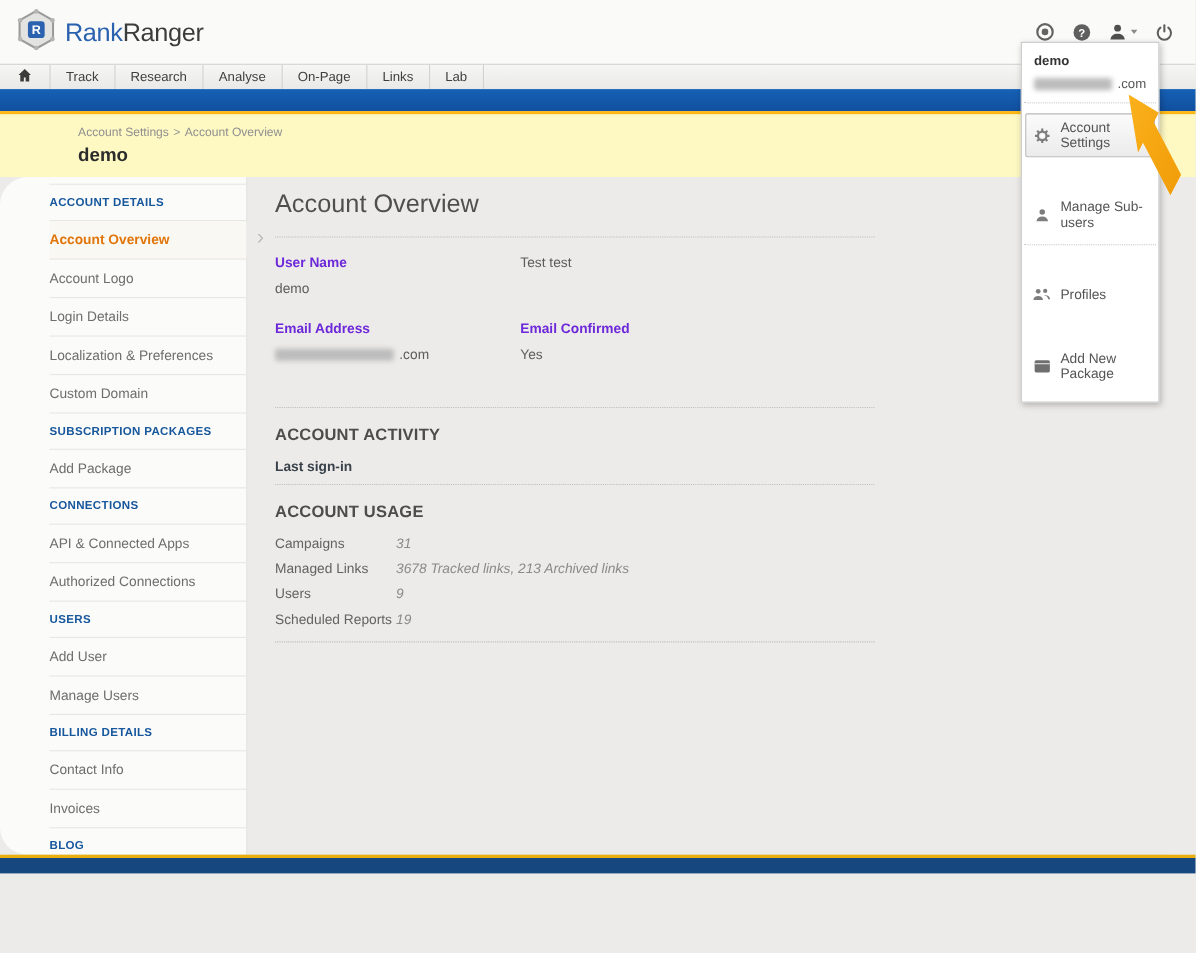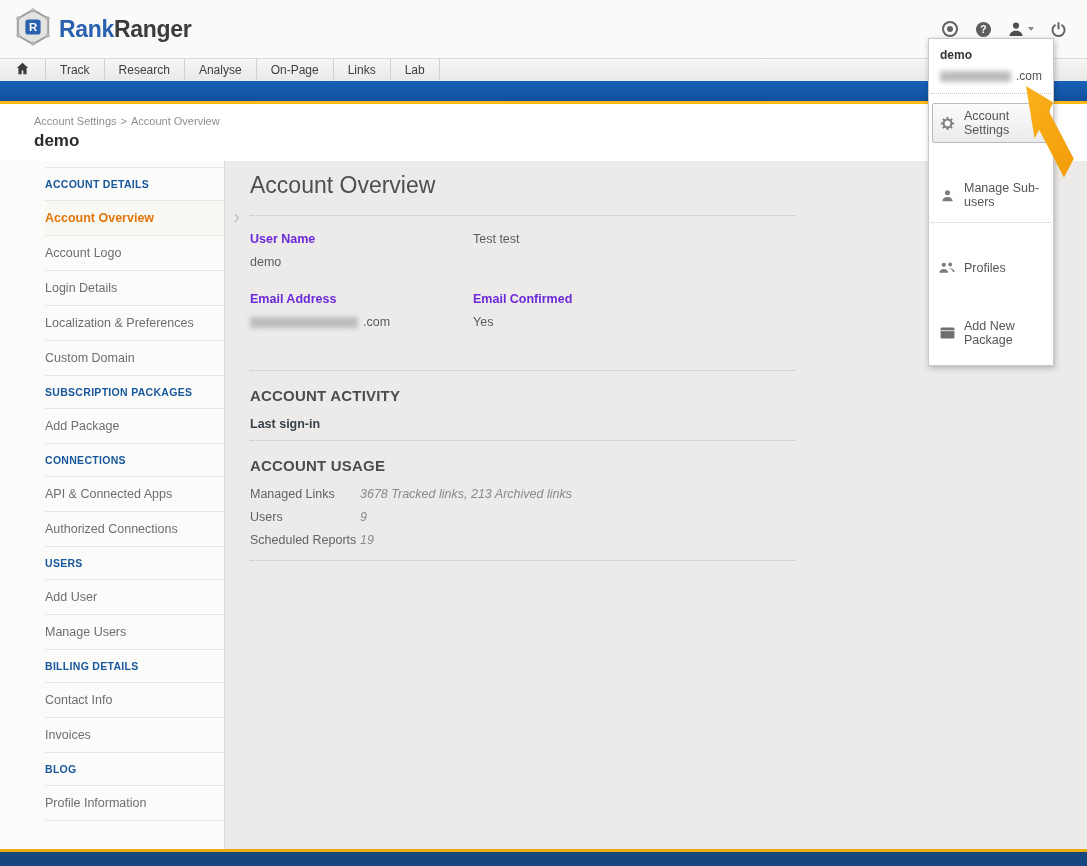--- a/index.html
+++ b/index.html
@@ -4,48 +4,48 @@
 <style>
   * { margin:0; padding:0; box-sizing:border-box; }
   html,body { width:1087px; height:866px; overflow:hidden; background:#ecebe9;
               font-family:"Liberation Sans", sans-serif; }
   .page { position:relative; width:1087px; height:866px; display:flex; flex-direction:column; }
 
   
   .topbar { height:58px; background:#fafaf9; display:flex; align-items:center;
             justify-content:space-between; padding:0 14px; }
   .logo { display:flex; align-items:center; gap:7px; cursor:pointer; }
-  .logo-text { font-size:23px; font-weight:bold; letter-spacing:-0.3px; }
+  .logo-text { font-size:23px; font-weight:normal; letter-spacing:-0.3px; }
   .logo-text .p1 { color:#2a62b0; }
   .logo-text .p2 { color:#3c3c3c; }
   .topbar-icons { display:flex; align-items:center; gap:16px; margin-right:6px; }
   .tb-icon { display:flex; align-items:center; cursor:pointer; }
   .caret { width:0; height:0; border-left:3.5px solid transparent; border-right:3.5px solid transparent;
            border-top:4px solid #8a8a8a; margin-left:4px; }
 
   
   .navbar { height:23px; background:linear-gradient(#f6f6f5,#e9e9e8);
             border-top:1px solid #d8d8d8; display:flex; }
   .tab { height:100%; display:flex; align-items:center; padding:0 14px; font-size:12px;
          color:#3e3e3e; border-right:1px solid #d2d2d2; cursor:pointer; }
   .tab.home { padding:0 16px; }
 
   
   .blue-bar { height:23px; background:linear-gradient(#1661b6,#114f9e);
               border-bottom:3px solid #fcb813; }
 
   
-  .title-band { height:57px; background:#ffffff; padding:11px 0 0 34px; }
+  .title-band { height:57px; background:#fef9c3; padding:11px 0 0 71px; }
   .breadcrumb { font-size:11px; color:#8f8f8f; }
   .breadcrumb .bc-link { cursor:pointer; }
   .bc-sep { margin:0 4px; }
   .page-title { font-size:17px; font-weight:bold; color:#2b2b2b; margin-top:4px; }
 
   
-  .content { height:688px; display:flex; overflow:hidden; }
+  .content { height:616px; display:flex; overflow:hidden;border-radius:25px; }
   .sidebar { width:225px; background:#fbfbfa; border-right:1px solid #d9d9d9; overflow:visible; }
   .side-list { margin:6px 0 0 45px; border-top:1px solid #e7e7e6; }
   .side-h { height:33px; line-height:33px; font-size:10.5px; font-weight:bold; color:#17579c;
             letter-spacing:.3px; border-bottom:1px solid #e7e7e6; }
   .side-i { height:35px; line-height:35px; font-size:12.5px; color:#6e6e6e;
             border-bottom:1px solid #e7e7e6; cursor:pointer; position:relative; }
   .side-i.active { color:#e0750a; font-weight:bold; background:#faf8f3; }
   .active-chevron { position:absolute; right:-16px; top:50%; transform:translateY(-54%);
                     color:#bdbdbd; font-size:20px; font-weight:normal; }
 
@@ -225,20 +225,24 @@
       </div>
       <div class="divider"></div>
 
       <h2 class="h2">ACCOUNT ACTIVITY</h2>
       <div class="act-label">Last sign-in</div>
       <div class="divider"></div>
 
       <h2 class="h2">ACCOUNT USAGE</h2>
       <div class="usage-rows">
         <div class="u-row">
+          <span class="u-label">Campaigns</span>
+          <span class="u-value">31</span>
+        </div>
+        <div class="u-row">
           <span class="u-label">Managed Links</span>
           <span class="u-value">3678 Tracked links, 213 Archived links</span>
         </div>
         <div class="u-row">
           <span class="u-label">Users</span>
           <span class="u-value">9</span>
         </div>
         <div class="u-row">
           <span class="u-label">Scheduled Reports</span>
           <span class="u-value">19</span>

